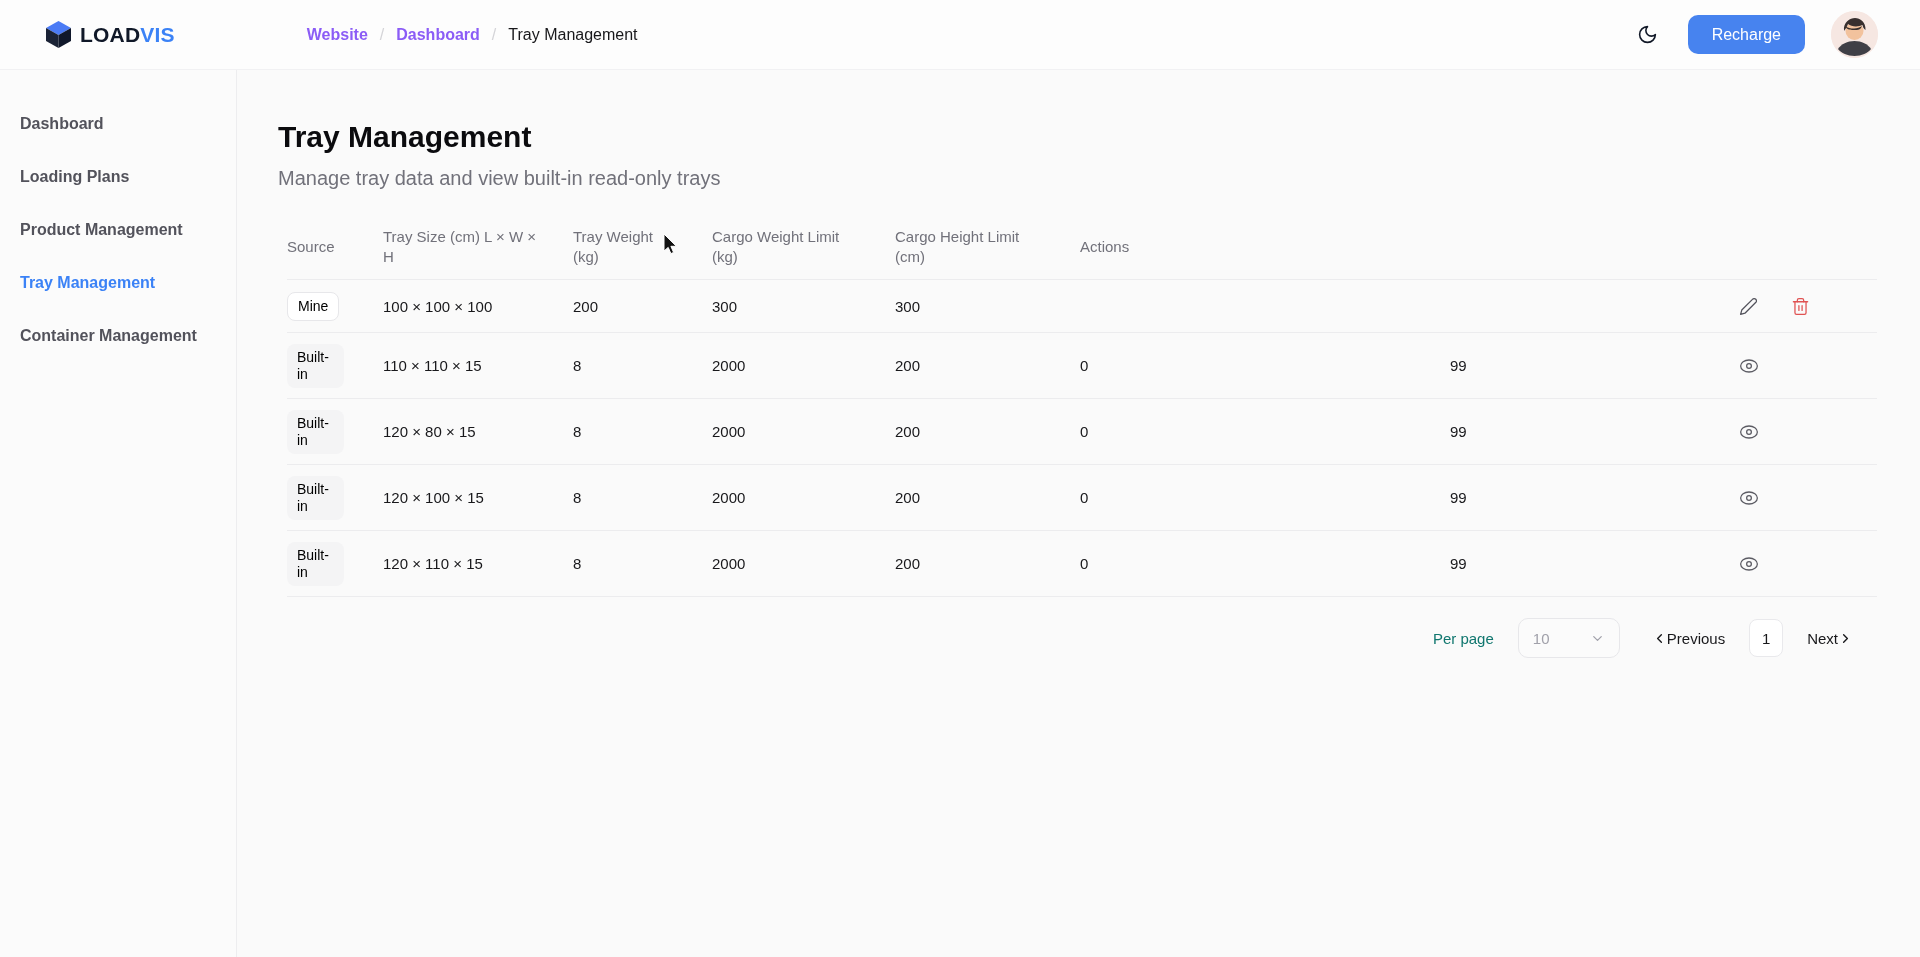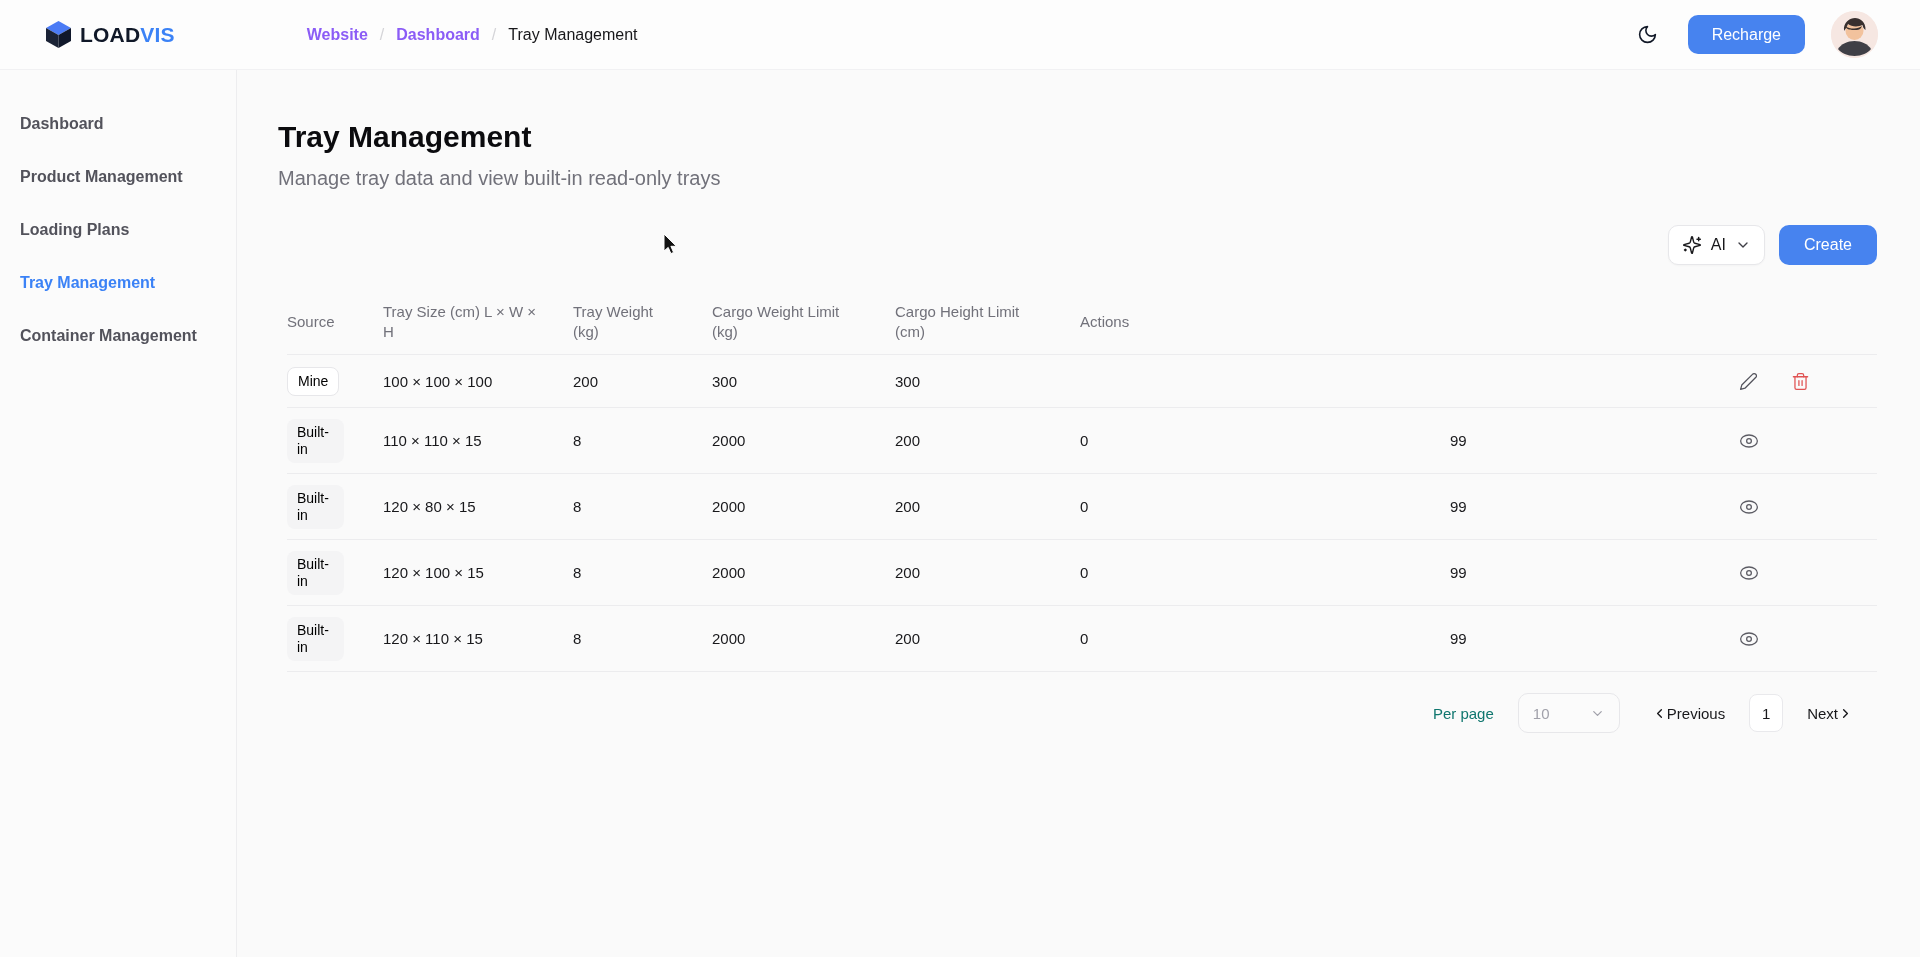--- a/index.html
+++ b/index.html
@@ -170,50 +170,30 @@
         <circle cx="23.5" cy="20" r="9" fill="#f2c29d"></circle>
         <path d="M13 20c-1-9 6-13 11-13s11 4 10.5 12c-2.5-1.5-3-5-3-5-4 2-11 2-14.5-1 0 0-1.5 4-4 7Z" fill="#38302f"></path>
         <path d="M14 15c3 2 5 2.5 9 2.5 3 0 6-1 8-2.5-1.5 4-3.5 4-8 4s-7.5-.5-9-4Z" fill="#38302f"></path>
       </svg>
     </button>
   </div>
 </header>
 
 <aside class="sidebar">
   <a class="nav-item">Dashboard</a>
+  <a class="nav-item">Loading Plans</a>
   <a class="nav-item">Product Management</a>
-  <a class="nav-item">Loading Plans</a>
   <a class="nav-item active">Tray Management</a>
   <a class="nav-item">Container Management</a>
 </aside>
 
 <main class="main">
   <h1 class="page-title">Tray Management</h1>
   <p class="page-subtitle">Manage tray data and view built-in read-only trays</p>
 
-  <div class="toolbar">
-    <button class="btn-ai">
-      <span>
-        <svg width="20" height="20" viewBox="0 0 24 24" fill="none" stroke="#18181b" stroke-width="1.7" stroke-linecap="round" stroke-linejoin="round">
-          <path d="M9.937 15.5A2 2 0 0 0 8.5 14.063l-6.135-1.582a.5.5 0 0 1 0-.962L8.5 9.936A2 2 0 0 0 9.937 8.5l1.582-6.135a.5.5 0 0 1 .963 0L14.063 8.5A2 2 0 0 0 15.5 9.937l6.135 1.581a.5.5 0 0 1 0 .964L15.5 14.063a2 2 0 0 0-1.437 1.437l-1.582 6.135a.5.5 0 0 1-.963 0z"></path>
-          <path d="M20 3v4"></path>
-            <path d="M22 5h-4"></path>
-            <path d="M4 17v2"></path>
-            <path d="M5 18H3"></path>
-        </svg>
-      </span>
-      <span>AI</span>
-      <span>
-        <svg width="16" height="16" viewBox="0 0 24 24" fill="none" stroke="#3f3f46" stroke-width="2" stroke-linecap="round" stroke-linejoin="round">
-            <polyline points="6 9 12 15 18 9"></polyline>
-          </svg>
-      </span>
-    </button>
-    <button class="btn-create">Create</button>
-  </div>
 
   <div class="table">
 
     <div class="t-row t-head">
       <div class="hcell"><span>Source</span></div>
       <div class="hcell w-size"><span>Tray Size (cm) L × W × H</span></div>
       <div class="hcell w-tw"><span>Tray Weight (kg)</span></div>
       <div class="hcell w-cwl"><span>Cargo Weight Limit (kg)</span></div>
       <div class="hcell w-chl"><span>Cargo Height Limit (cm)</span></div>
       <div class="hcell"><span>Actions</span></div>

